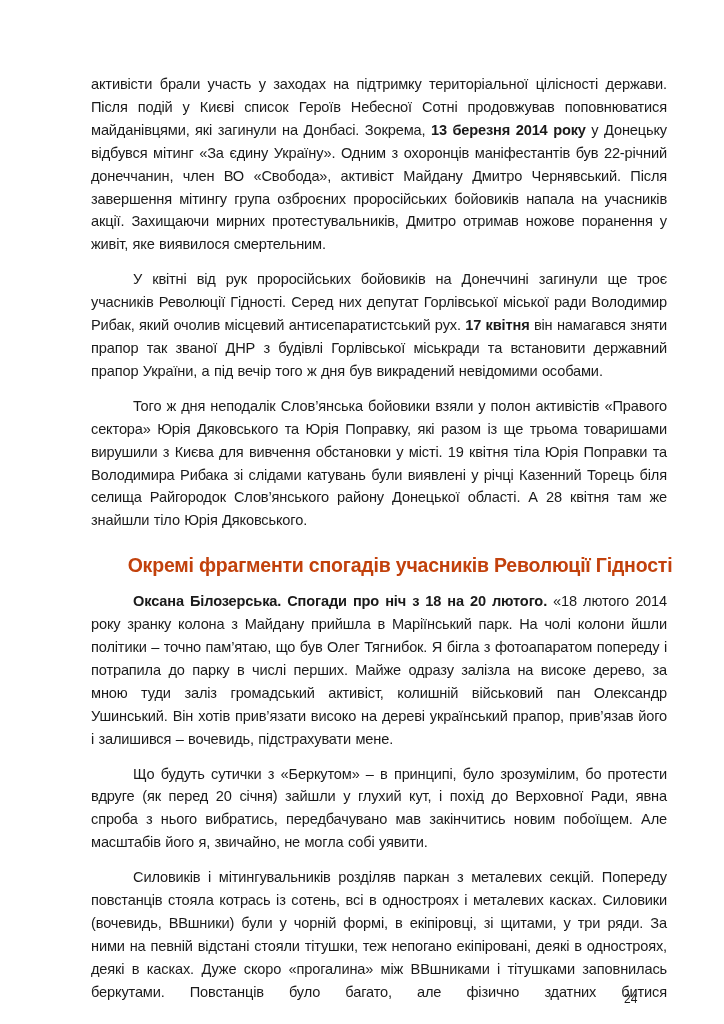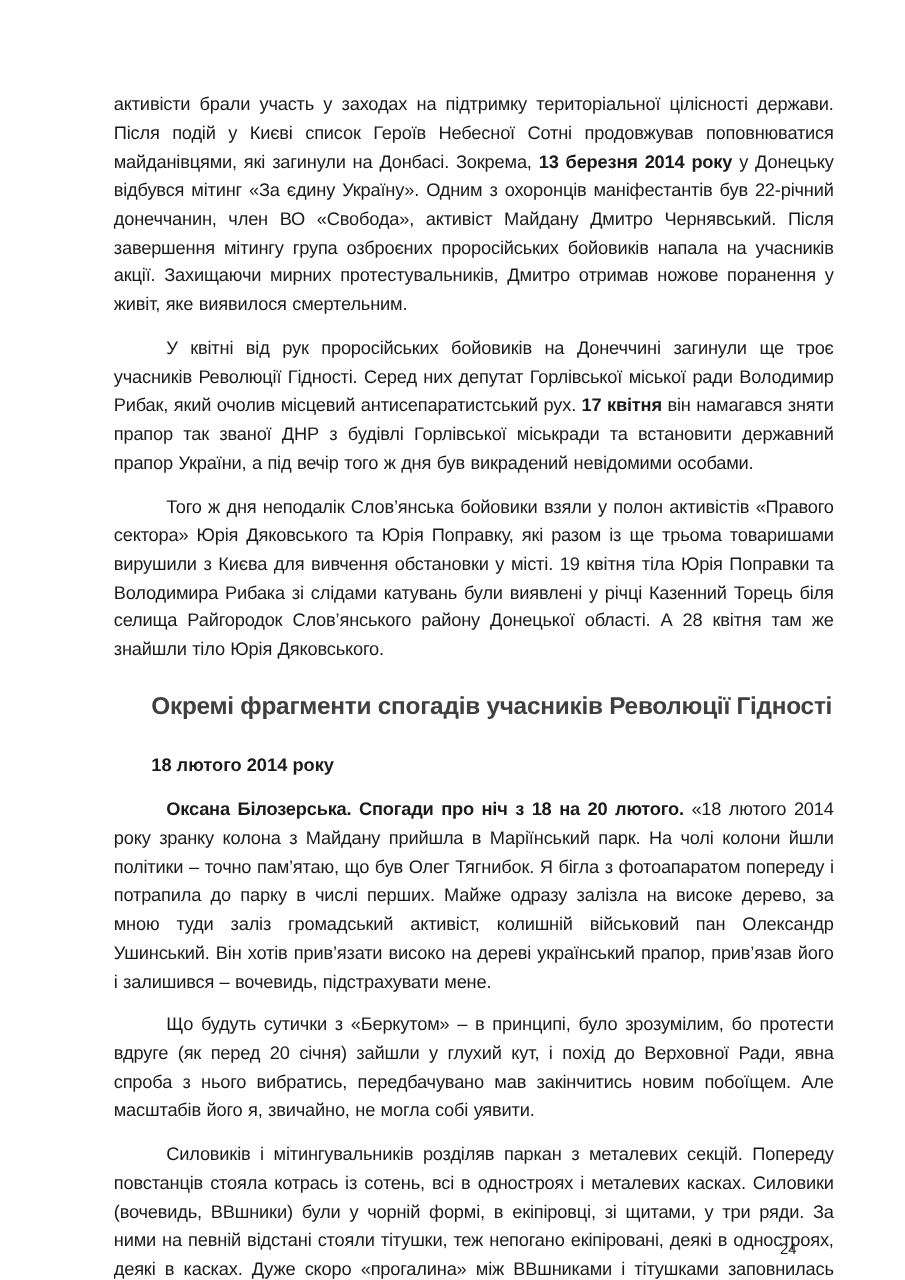--- a/index.html
+++ b/index.html
@@ -60,23 +60,22 @@
 </head>
 <body>
 
 <div class="page">
   <div>
     <p class="para"><span>активісти брали участь у заходах на підтримку територіальної цілісності держави. Після подій у Києві список Героїв Небесної Сотні продовжував поповнюватися майданівцями, які загинули на Донбасі. Зокрема, </span><b>13 березня 2014 року</b><span> у Донецьку відбувся мітинг «За єдину Україну». Одним з охоронців маніфестантів був 22-річний донеччанин, член ВО «Свобода», активіст Майдану Дмитро Чернявський. Після завершення мітингу група озброєних проросійських бойовиків напала на учасників акції. Захищаючи мирних протестувальників, Дмитро отримав ножове поранення у живіт, яке виявилося смертельним.</span></p>
     <p class="para indent"><span>У квітні від рук проросійських бойовиків на Донеччині загинули ще троє учасників Революції Гідності. Серед них депутат Горлівської міської ради Володимир Рибак, який очолив місцевий антисепаратистський рух. </span><b>17 квітня</b><span> він намагався зняти прапор так званої ДНР з будівлі Горлівської міськради та встановити державний прапор України, а під вечір того ж дня був викрадений невідомими особами.</span></p>
     <p class="para indent"><span>Того ж дня неподалік Слов’янська бойовики взяли у полон активістів «Правого сектора» Юрія Дяковського та Юрія Поправку, які разом із ще трьома товаришами вирушили з Києва для вивчення обстановки у місті. 19 квітня тіла Юрія Поправки та Володимира Рибака зі слідами катувань були виявлені у річці Казенний Торець біля селища Райгородок Слов’янського району Донецької області. А 28 квітня там же знайшли тіло Юрія Дяковського.</span></p>
   </div>
 
-  <h2 class="section-heading" style="color: #404040;">Окремі фрагменти спогадів учасників Революції Гідності</h2>
+  <h2 class="section-heading" style="color: #c2410c; text-align: center;">Окремі фрагменти спогадів учасників Революції Гідності</h2>
 
-  <div class="subheading">18 лютого 2014 року</div>
 
   <div>
     <p class="para indent"><b>Оксана Білозерська. Спогади про ніч з 18 на 20 лютого.</b><span> «18 лютого 2014 року зранку колона з Майдану прийшла в Маріїнський парк. На чолі колони йшли політики – точно пам’ятаю, що був Олег Тягнибок. Я бігла з фотоапаратом попереду і потрапила до парку в числі перших. Майже одразу залізла на високе дерево, за мною туди заліз громадський активіст, колишній військовий пан Олександр Ушинський. Він хотів прив’язати високо на дереві український прапор, прив’язав його і залишився – вочевидь, підстрахувати мене.</span></p>
     <p class="para indent"><span>Що будуть сутички з «Беркутом» – в принципі, було зрозумілим, бо протести вдруге (як перед 20 січня) зайшли у глухий кут, і похід до Верховної Ради, явна спроба з нього вибратись, передбачувано мав закінчитись новим побоїщем. Але масштабів його я, звичайно, не могла собі уявити.</span></p>
     <p class="para indent" style="text-align-last: justify;"><span>Силовиків і мітингувальників розділяв паркан з металевих секцій. Попереду повстанців стояла котрась із сотень, всі в одностроях і металевих касках. Силовики (вочевидь, ВВшники) були у чорній формі, в екіпіровці, зі щитами, у три ряди. За ними на певній відстані стояли тітушки, теж непогано екіпіровані, деякі в одностроях, деякі в касках. Дуже скоро «прогалина» між ВВшниками і тітушками заповнилась беркутами. Повстанців було багато, але фізично здатних битися</span></p>
   </div>
 </div>
 
 <div class="page-number">24</div>
 

